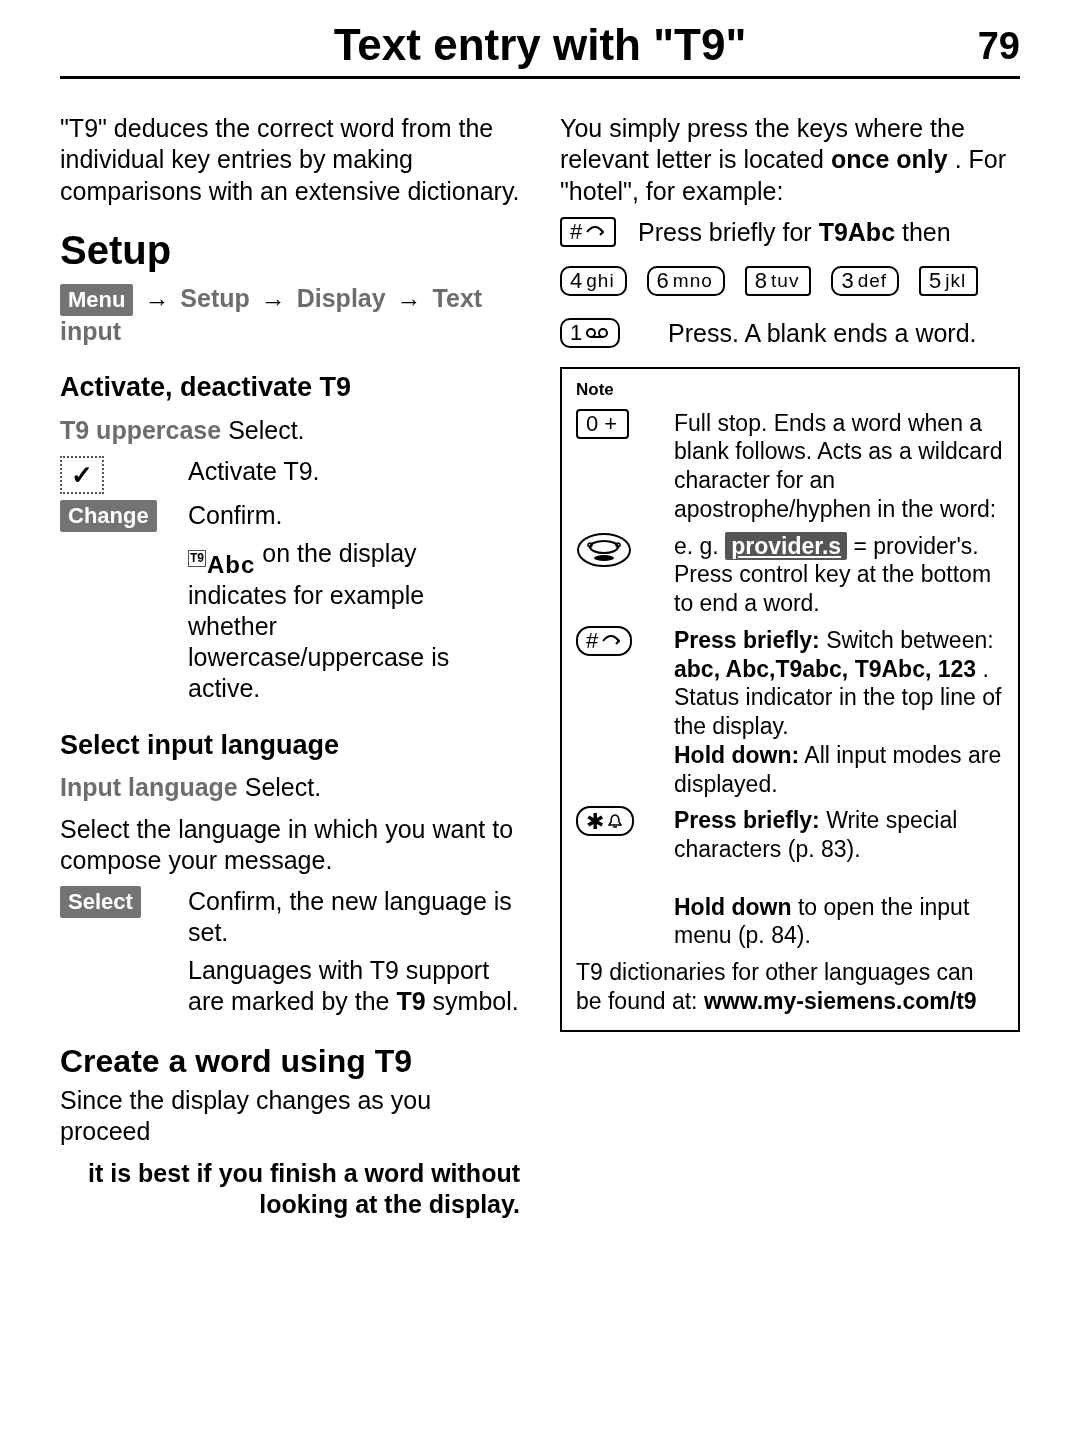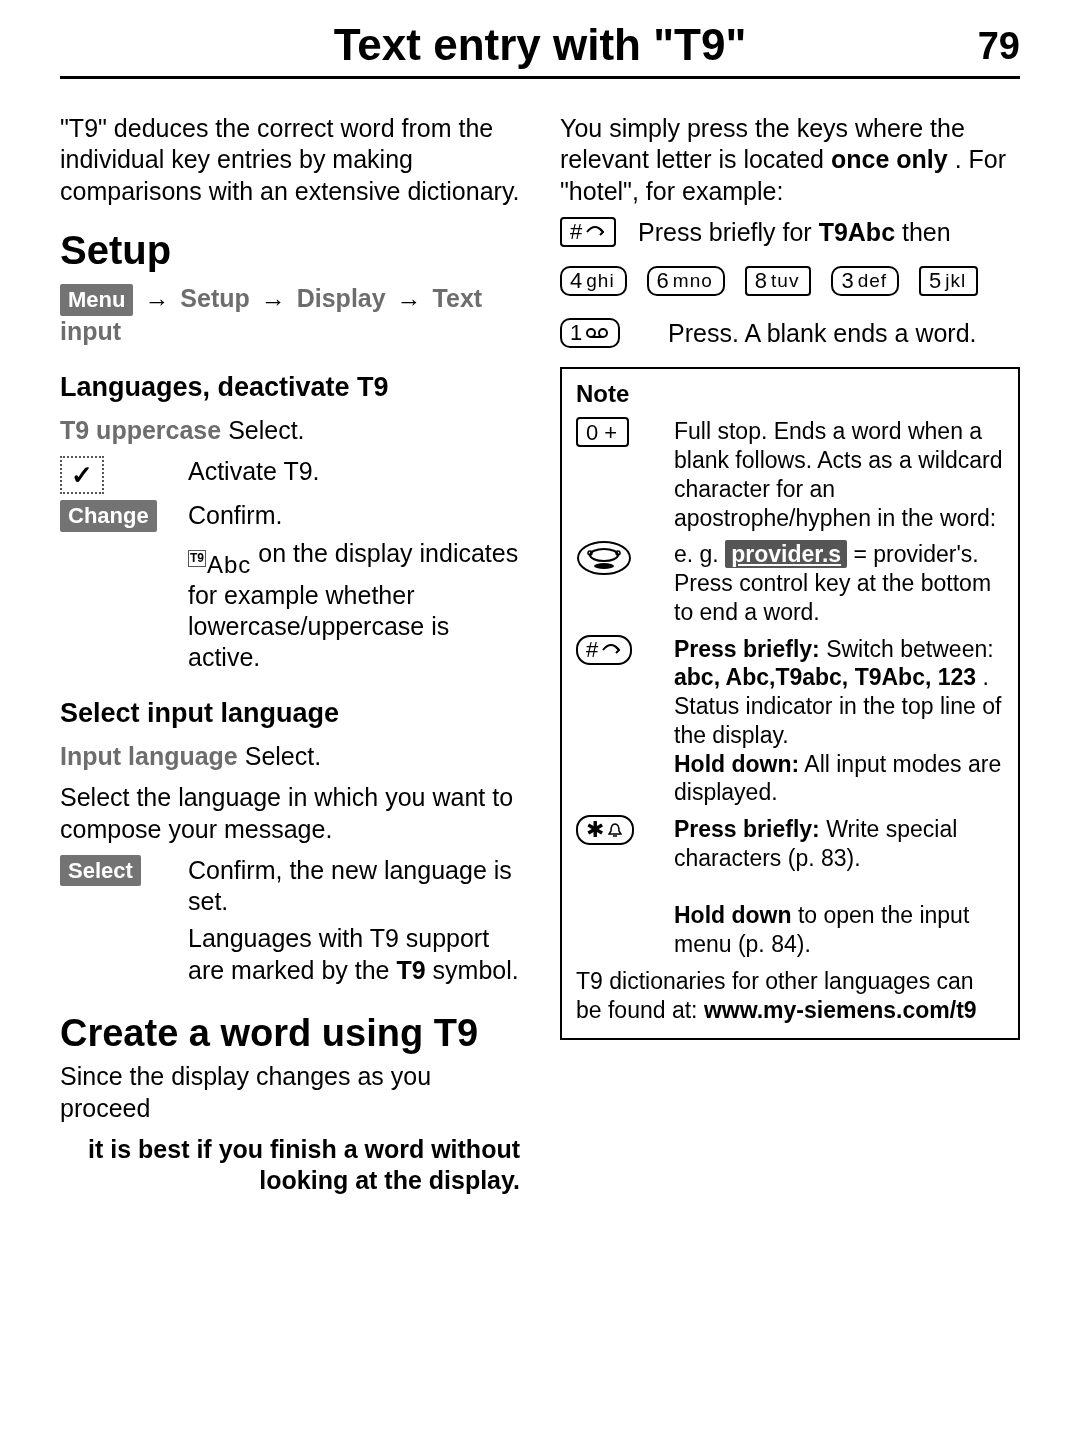--- a/index.html
+++ b/index.html
@@ -54,21 +54,21 @@
     font-size: 40px;
     font-weight: 700;
     margin: 18px 0 8px 0;
   }
   h3 {
     font-size: 27px;
     font-weight: 700;
     margin: 24px 0 10px 0;
   }
   h2.create {
-    font-size: 38px;
+    font-size: 32px;
     font-weight: 700;
     margin: 24px 0 4px 0;
   }
 
   p { margin: 0 0 10px 0; }
   .bold   { font-weight: 700; text-align: right; }
   .greyb  { font-weight: 700; color: #6d6d6d; }
 
   
   .softkey {
@@ -127,33 +127,33 @@
     border: 2px dotted #555;
     display:flex; align-items:center; justify-content:center;
     font-size: 26px; font-weight:700;
   }
 
   .t9abc {
     display:inline-flex; align-items:flex-start;
     font-family: Arial, sans-serif;
   }
   .t9abc .t9 { font-size:12px; font-weight:700; border:1px solid #555; padding:0 1px; margin-right:1px;}
-  .t9abc .abc{ font-size:24px; font-weight:400; letter-spacing:1px;}
+  .t9abc .abc{ font-size:24px; font-weight:700; letter-spacing:1px;}
 
   
   .notebox {
     border: 2px solid #000;
     margin-top: 18px;
     padding: 10px 14px 14px 14px;
     font-size: 23px;
     line-height: 1.25;
   }
   .notebox h4 {
     margin: 0 0 8px 0;
-    font-size: 24px;
+    font-size: 17px;
     font-weight: 700;
   }
   .notebox .nrow {
     display:flex;
     gap: 18px;
     margin: 8px 0;
   }
   .notebox .nicon { flex: 0 0 80px; display:flex; align-items:flex-start; }
   .notebox .ntxt  { flex: 1 1 auto; }
   .provider {
@@ -182,21 +182,21 @@
     <p>
       <span class="softkey">Menu</span>
       <span class="arrow">→</span>
       <span class="greyb">Setup</span>
       <span class="arrow">→</span>
       <span class="greyb">Display</span>
       <span class="arrow">→</span>
       <span class="greyb">Text input</span>
     </p>
 
-    <h3>Languages, deactivate T9</h3>
+    <h3>Activate, deactivate T9</h3>
 
     <p>
       <span class="greyb">T9 uppercase</span>
       <span>Select.</span>
     </p>
 
     <div class="row">
       <div class="iconcol">
         <div class="checkbox">✓</div>
       </div>

